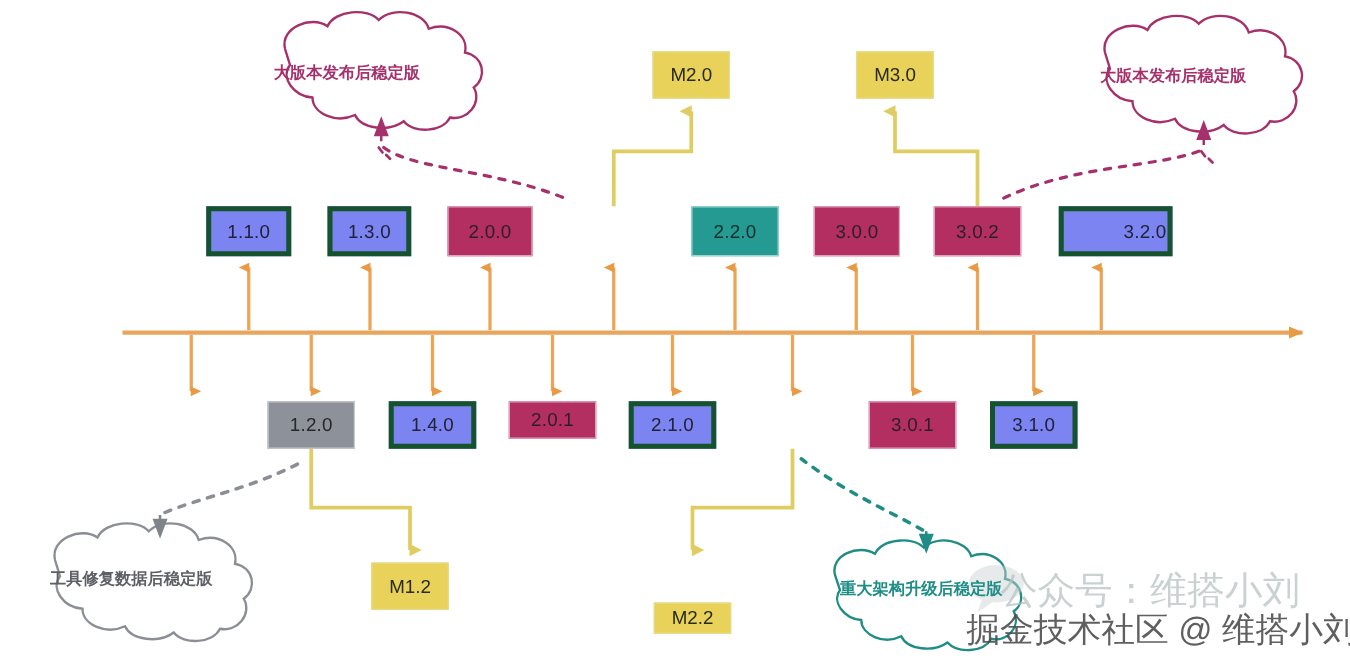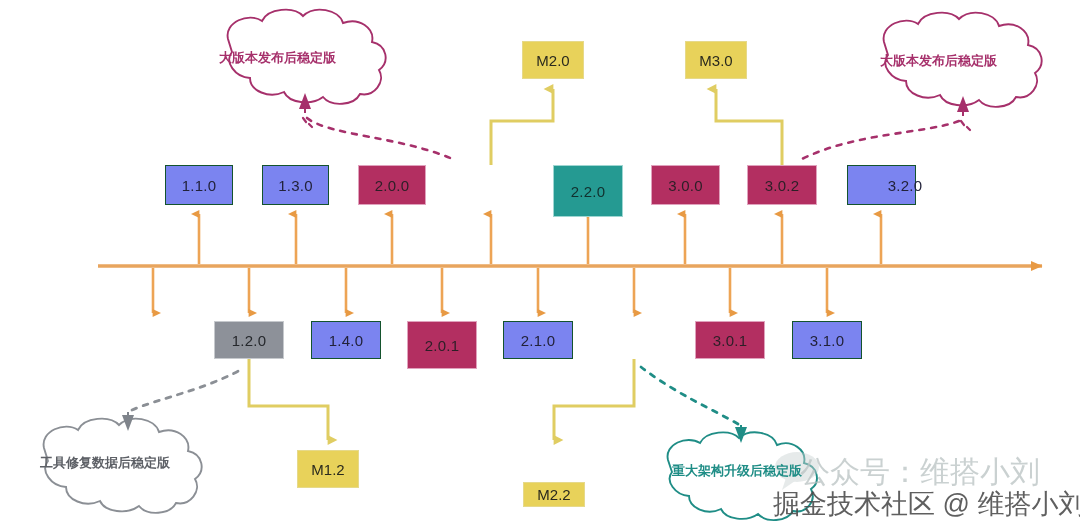--- a/index.html
+++ b/index.html
@@ -28,21 +28,21 @@
     position: absolute;
     display: flex;
     align-items: center;
     justify-content: center;
     font-size: 15px;
     color: #232339;
     letter-spacing: 0.2px;
     box-sizing: border-box;
     z-index: 5;
   }
-  .vbox.blue   { background: #7b84f0; border: 1px solid #14532d; color: #22223a; }
+  .vbox.blue   { background: #7b84f0; border: 4px solid #14532d; color: #22223a; }
   .vbox.crimson{ background: #b32f61; border: 1px solid #e0a2bd; color: #2c1f27; }
   .vbox.teal   { background: #259a92; border: 1px solid #9fd6d2; color: #11302e; }
   .vbox.gray   { background: #8d9199; border: 1px solid #c6c9cd; color: #25282c; }
   .mbox {
     position: absolute;
     display: flex;
     align-items: center;
     justify-content: center;
     background: #e8d25a;
     border: 1px solid #e6d98a;
@@ -186,28 +186,28 @@
 
     <g opacity="0.45">
       <ellipse cx="797" cy="467" rx="22" ry="15" fill="#c9d2d2"></ellipse>
       <path d="M786,478 L782,490 L795,481 Z" fill="#c9d2d2"></path>
     </g>
   </svg>
 
   <div class="vbox blue" style="left:165px; top:165px; width:68px; height:40px;">1.1.0</div>
   <div class="vbox blue" style="left:262px; top:165px; width:67px; height:40px;">1.3.0</div>
   <div class="vbox crimson" style="left:358px; top:165px; width:68px; height:40px;">2.0.0</div>
-  <div class="vbox teal" style="left:553px; top:165px; width:70px; height:52px;">2.2.0</div>
+  <div class="vbox teal" style="left:553px; top:165px; width:70px; height:40px;">2.2.0</div>
   <div class="vbox crimson" style="left:651px; top:165px; width:69px; height:40px;">3.0.0</div>
   <div class="vbox crimson" style="left:747px; top:165px; width:70px; height:40px;">3.0.2</div>
-  <div class="vbox blue" style="left:847px; top:165px; width:69px; height:40px;padding-left:47px;">3.2.0</div>
+  <div class="vbox blue" style="left:847px; top:165px; width:91px; height:40px;padding-left:47px;">3.2.0</div>
 
   <div class="vbox gray" style="left:214px; top:321px; width:70px; height:38px;">1.2.0</div>
   <div class="vbox blue" style="left:311px; top:321px; width:70px; height:38px;">1.4.0</div>
-  <div class="vbox crimson" style="left:407px; top:321px; width:70px; height:48px;">2.0.1</div>
+  <div class="vbox crimson" style="left:407px; top:321px; width:70px; height:30px;">2.0.1</div>
   <div class="vbox blue" style="left:503px; top:321px; width:70px; height:38px;">2.1.0</div>
   <div class="vbox crimson" style="left:695px; top:321px; width:70px; height:38px;">3.0.1</div>
   <div class="vbox blue" style="left:792px; top:321px; width:70px; height:38px;">3.1.0</div>
 
   <div class="mbox" style="left:522px; top:41px; width:62px; height:38px;">M2.0</div>
   <div class="mbox" style="left:685px; top:41px; width:62px; height:38px;">M3.0</div>
   <div class="mbox" style="left:297px; top:450px; width:62px; height:38px;">M1.2</div>
   <div class="mbox" style="left:523px; top:450px; width:62px; height:25px;margin-top:32px;">M2.2</div>
 
   <div class="cloud-label purple" style="left:219px; top:49px;">大版本发布后稳定版</div>

